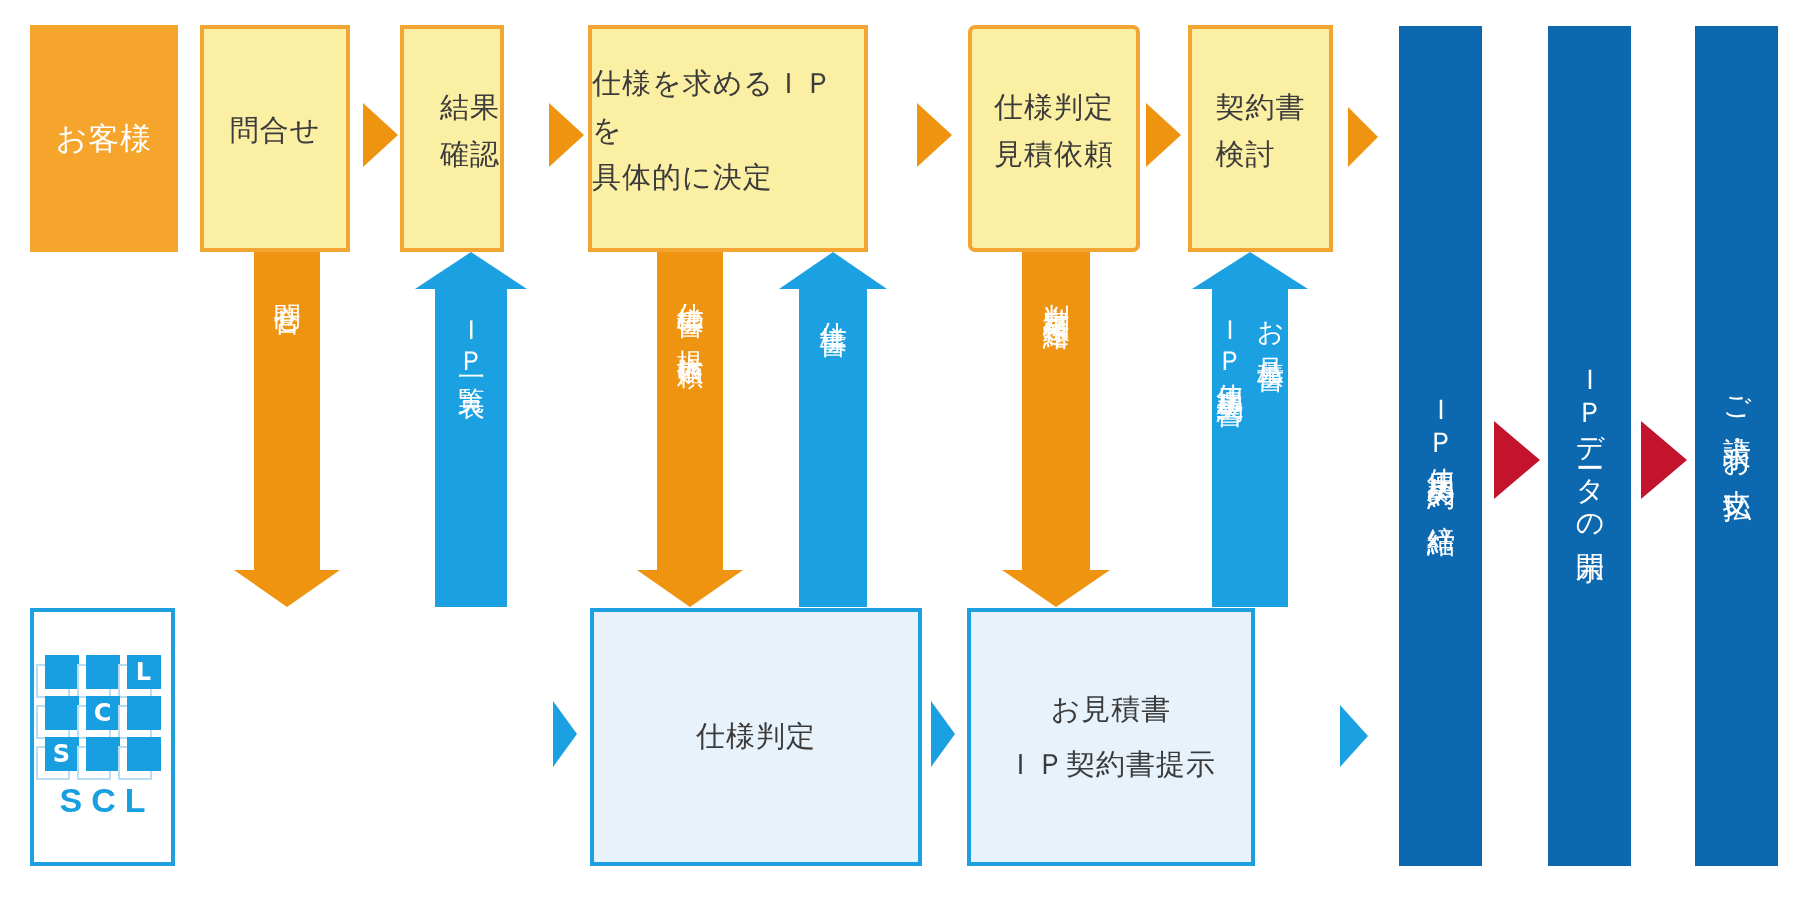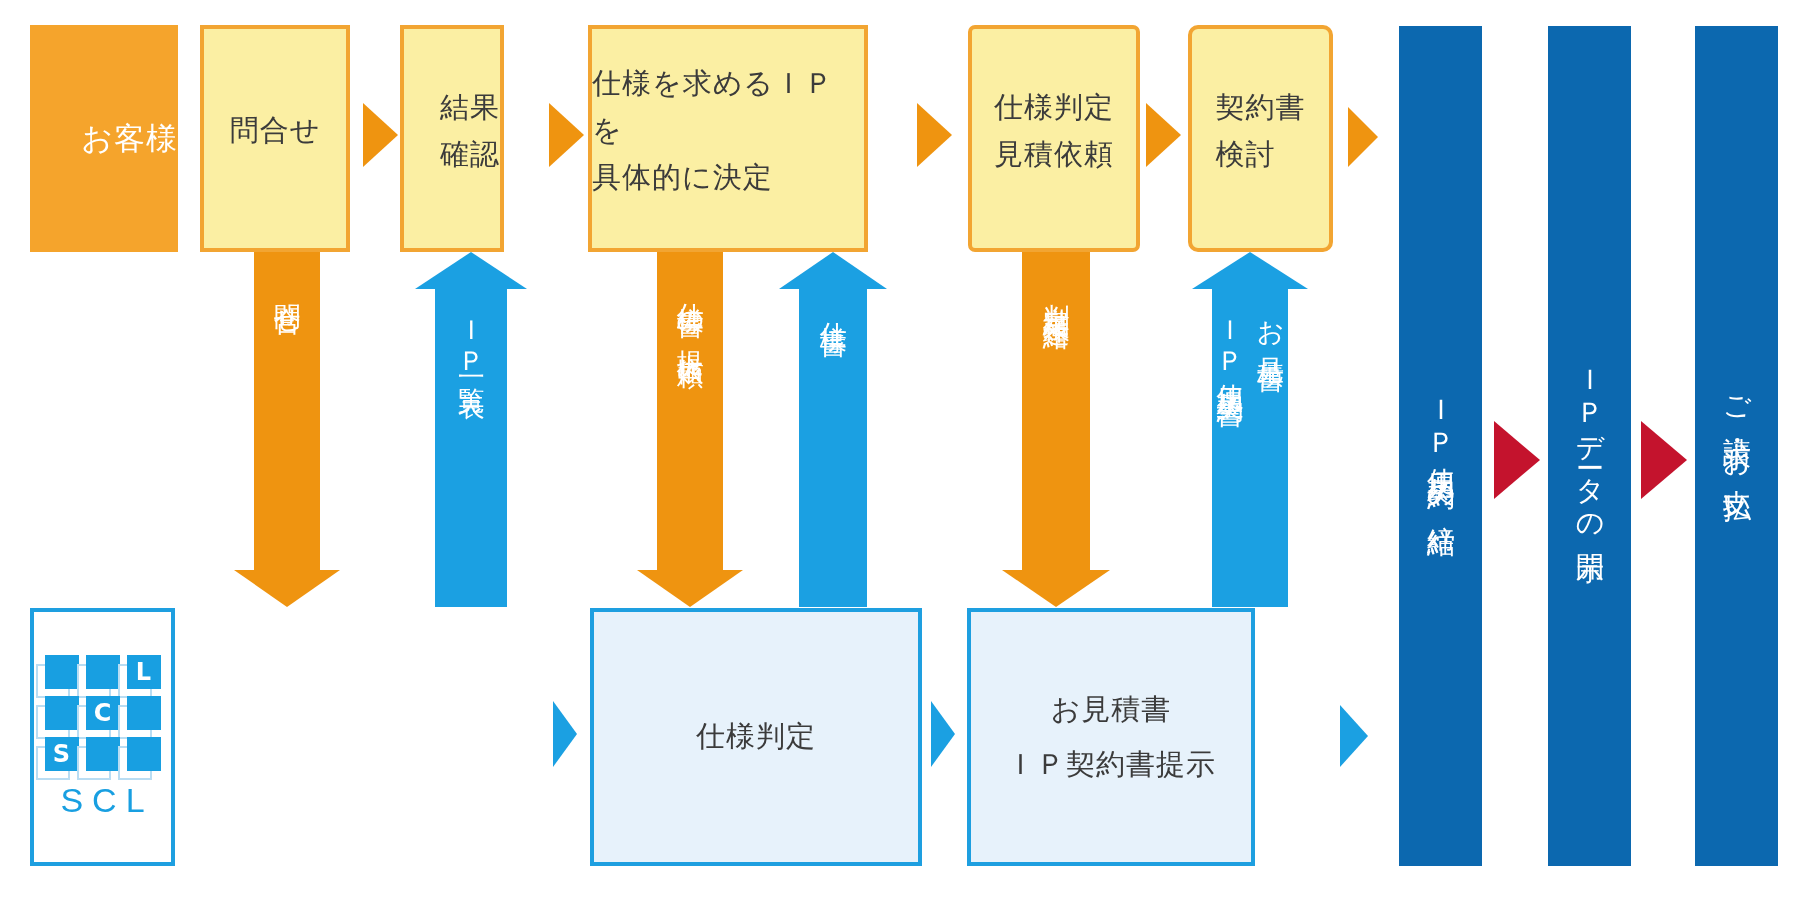--- a/index.html
+++ b/index.html
@@ -1,21 +1,21 @@
 <!DOCTYPE html>
 <html><head>
 <meta charset="utf-8">
 <style>
   html,body{margin:0;padding:0;background:#ffffff;}
   body{font-family:"Liberation Sans","DejaVu Sans",sans-serif;}
   .canvas{position:relative;width:1800px;height:900px;background:#ffffff;overflow:hidden;}
 
   
   .custbox{position:absolute;top:25px;height:227px;background:#F5A42C;color:#ffffff;
-           display:flex;align-items:center;justify-content:flex-end;font-size:31px;letter-spacing:1px;}
+           display:flex;align-items:center;justify-content:center;font-size:31px;letter-spacing:1px;}
   .ybox{position:absolute;top:25px;height:227px;background:#FBEFA3;border:4px solid #F2A532;
         box-sizing:border-box;display:flex;align-items:center;justify-content:center;}
   .btxt{white-space:pre-line;text-align:left;line-height:1.62;font-size:29px;color:#3B3B3B;
         padding-bottom:16px;letter-spacing:1px;}
 
   
   .tri{position:absolute;width:0;height:0;}
   .tri-orange{border-top:32px solid transparent;border-bottom:32px solid transparent;border-left:35px solid #EF9410;}
   .tri-orange-sm{border-top:30px solid transparent;border-bottom:30px solid transparent;border-left:30px solid #EF9410;}
   .tri-blue{border-top:33px solid transparent;border-bottom:33px solid transparent;border-left:24px solid #1BA0E2;}
@@ -34,21 +34,21 @@
   .bbox{position:absolute;top:608px;height:258px;background:#E7F2FB;border:4px solid #1E9FE0;
         box-sizing:border-box;display:flex;align-items:center;justify-content:center;
         font-size:29px;color:#3B3B3B;text-align:center;white-space:pre-line;line-height:1.9;letter-spacing:1px;}
   .sclbox{position:absolute;top:608px;height:258px;background:#ffffff;border:4px solid #1E9FE0;
           box-sizing:border-box;display:flex;flex-direction:column;align-items:center;justify-content:center;}
   .lgrid{display:grid;grid-template-columns:repeat(3,34px);grid-template-rows:repeat(3,34px);gap:7px;margin-bottom:10px;}
   .lcell{position:relative;width:34px;height:34px;}
   .lcell::before{content:"";position:absolute;left:-9px;top:9px;width:30px;height:30px;border:2px solid #B9DDF3;}
   .lsq{position:absolute;inset:0;background:#189FE1;display:flex;align-items:center;justify-content:center;
        color:#ffffff;font-weight:bold;font-size:24px;font-family:"DejaVu Sans","Liberation Sans",sans-serif;}
-  .scltxt{color:#189FE1;font-size:34px;letter-spacing:9px;padding-left:9px;}
+  .scltxt{color:#189FE1;font-size:34px;letter-spacing:9px;padding-left:9px;font-weight:bold;}
 
   
   .bar{position:absolute;top:26px;width:83px;height:840px;background:#0C68AF;
        display:flex;align-items:center;justify-content:center;}
   .vtext-bar{writing-mode:vertical-rl;text-orientation:upright;color:#ffffff;
              font-size:28px;letter-spacing:5px;}
 </style>
 </head>
 <body>
 
@@ -74,21 +74,21 @@
 具体的に決定</div>
   </div>
   <div class="tri tri-orange" style="left:917px;top:103px;"></div>
 
   <div class="ybox" style="left:968px;width:172px;border-radius:7px;">
     <div class="btxt">仕様判定
 見積依頼</div>
   </div>
   <div class="tri tri-orange" style="left:1146px;top:103px;"></div>
 
-  <div class="ybox" style="left:1188px;width:145px;border-radius:10px;">
+  <div class="ybox" style="left:1188px;width:145px;">
     <div class="btxt">契約書
 検討</div>
   </div>
   <div class="tri tri-orange-sm" style="left:1348px;top:107px;"></div>
 
   <div class="shaft orange" style="left:254px;top:252px;width:66px;height:318px;">
     <div class="vtext" style="margin-top:30px;">問合せ</div>
   </div>
   <div class="headd" style="left:234px;top:570px;border-left:53px solid transparent;border-right:53px solid transparent;border-top:37px solid #EF9410;"></div>
 

